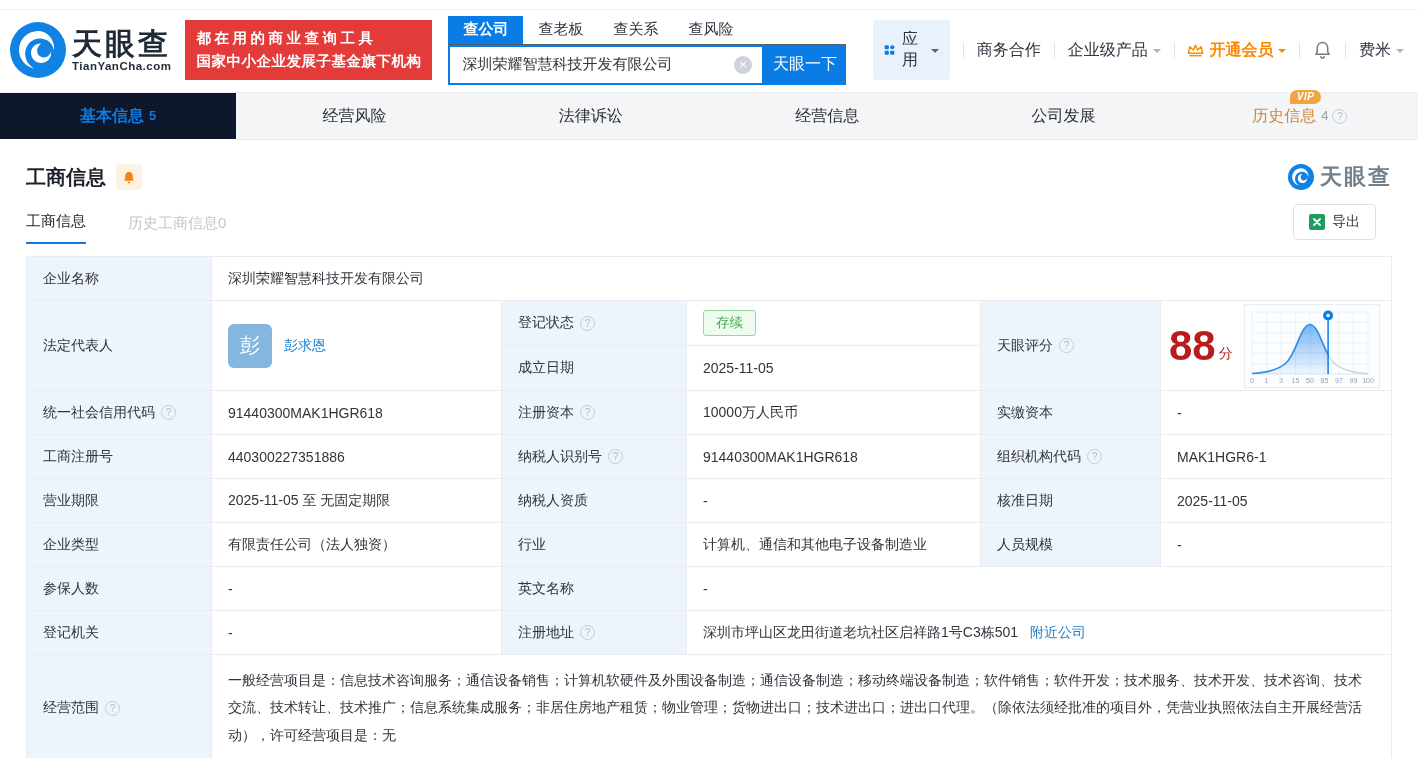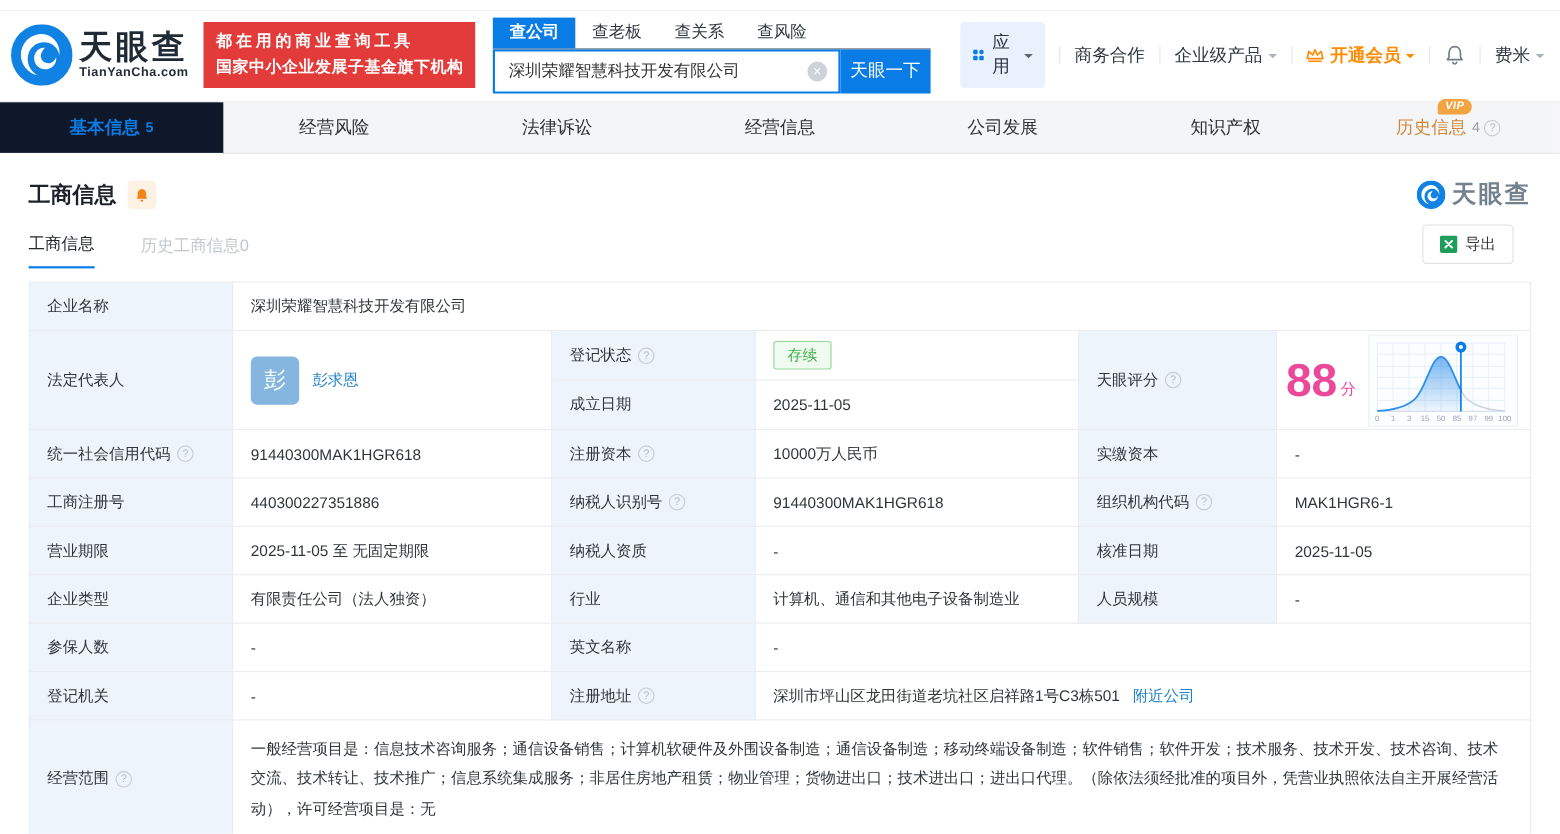--- a/index.html
+++ b/index.html
@@ -88,21 +88,21 @@
     border-radius:3px; padding:3px 12px; font-size:13.5px; }
   .rep { display:flex; align-items:center; }
   .avatar { width:44px; height:44px; border-radius:6px; background:#85b6e0; color:#fff; font-size:20px;
     display:flex; align-items:center; justify-content:center; flex:0 0 auto; }
   a.link { color:#2080cc; text-decoration:none; cursor:pointer; }
   .rep a.link { margin-left:12px; }
   .addr-link { margin-left:8px; }
   .scope-val { padding:12px 16px !important; line-height:1.95; }
 
   .score-wrap { display:flex; align-items:center; gap:10px; padding:2px 4px 2px 4px; }
-  .score-num { display:flex; align-items:flex-end; color:#ec4899; white-space:nowrap;justify-content:center; }
+  .score-num { display:flex; align-items:flex-end; color:#b91c1c; white-space:nowrap;justify-content:center; }
   .score-num .n { font-size:42px; font-weight:bold; line-height:1; }
   .score-num .u { font-size:14px; margin:0 0 4px 3px; }
 </style>
 </head>
 <body>
 
 <div class="page">
   <div class="top-hairline"></div>
 
   <header class="topbar">
@@ -190,23 +190,20 @@
       <span class="mtab-label">经营风险</span>
     </div>
     <div class="mtab">
       <span class="mtab-label">法律诉讼</span>
     </div>
     <div class="mtab">
       <span class="mtab-label">经营信息</span>
     </div>
     <div class="mtab">
       <span class="mtab-label">公司发展</span>
-    </div>
-    <div class="mtab">
-      <span class="mtab-label">知识产权</span>
     </div>
     <div class="mtab">
       <span class="mtab-inner">
         <span class="vip-badge">VIP</span>
         <span class="mtab-label orange">历史信息</span>
         <span class="mtab-count gray">4</span>
         <span class="help small">?</span>
       </span>
     </div>
   </nav>

